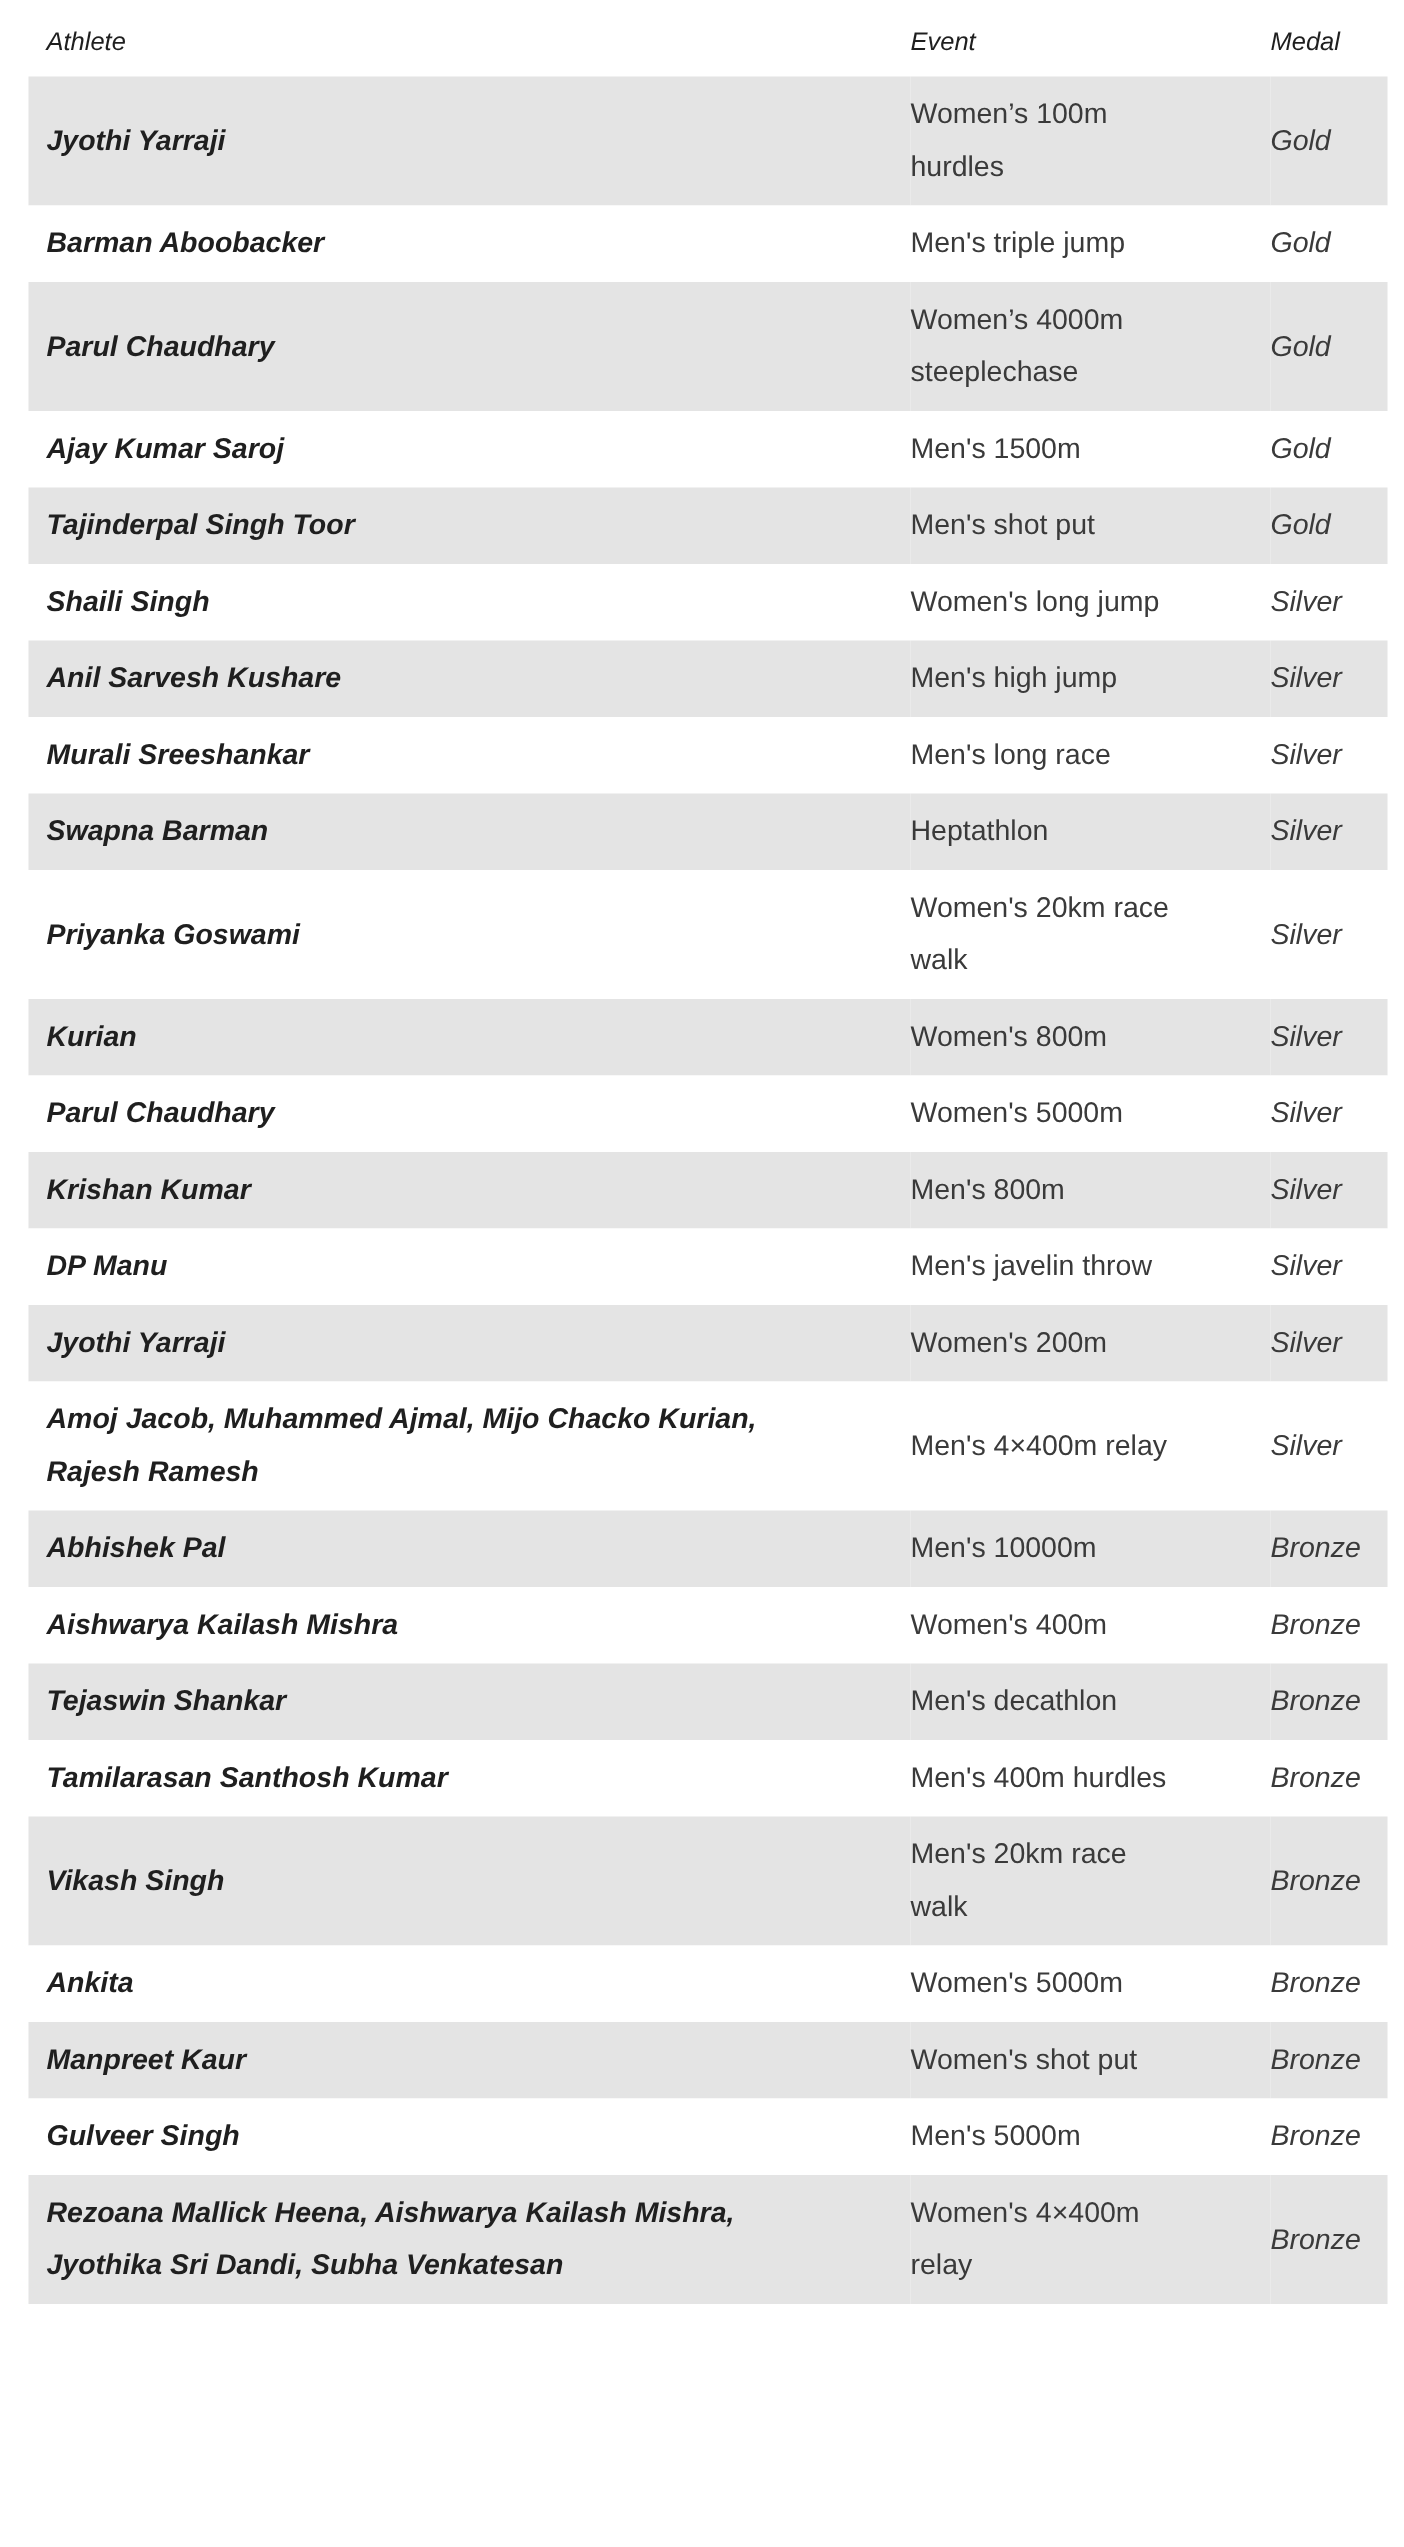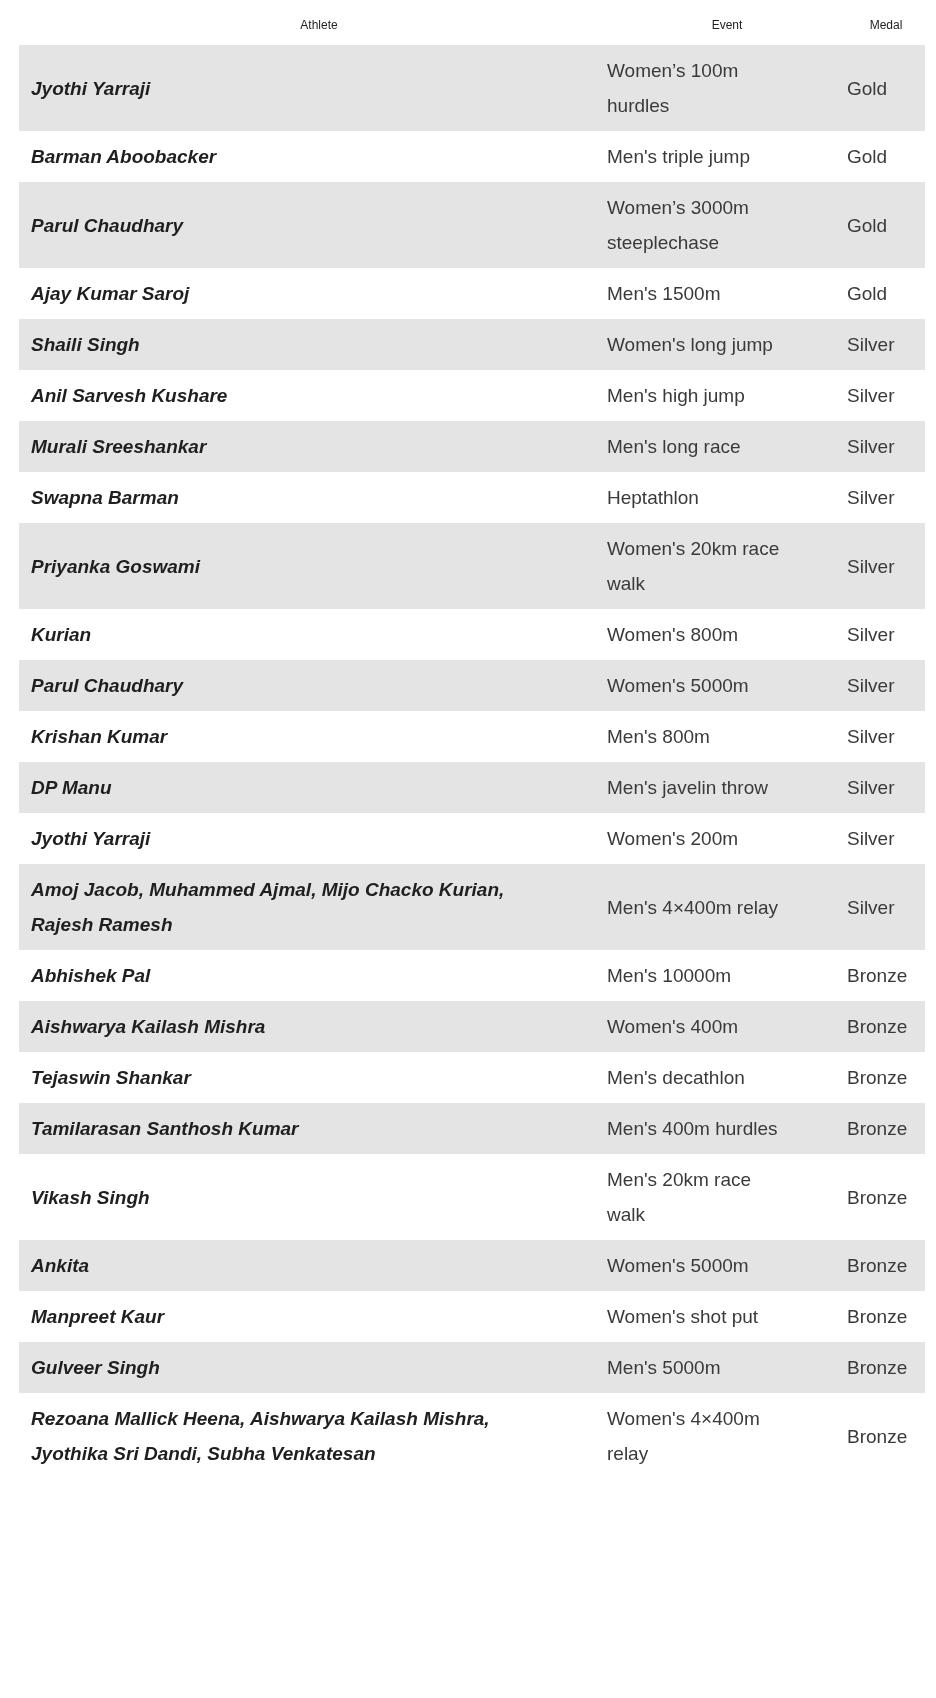--- a/index.html
+++ b/index.html
@@ -27,26 +27,27 @@
   table.medals-table {
     border-collapse: collapse;
     table-layout: fixed;
     width: 906px;
   }
   col.col-athlete { width: 588px; }
   col.col-event   { width: 240px; }
   col.col-medal   { width: 78px; }
 
   thead th {
-    text-align: center;
-    font-size: 12px;
+    text-align: left;
+    font-size: 17px;
     font-weight: 400;
     color: var(--header-text);
     padding: 10px 0 13px 0;
     vertical-align: middle;
+    font-style: italic;
   }
   thead th.athlete { padding-left: 12px; }
 
   tbody tr:nth-child(odd) td { background: var(--row-alt-bg); }
   tbody tr:nth-child(even) td { background: var(--page-bg); }
 
   td {
     font-size: 19px;
     line-height: 35px;
     vertical-align: middle;
@@ -59,20 +60,21 @@
     padding-right: 78px;
     color: var(--athlete-text);
     font-weight: 600;
     font-style: italic;
   }
   td.event {
     padding-right: 62px;
   }
   td.medal {
     padding-right: 4px;
+    font-style: italic;
   }
 </style>
 </head>
 <body>
 
 <div class="table-wrap">
   <table class="medals-table">
     <colgroup>
       <col class="col-athlete">
       <col class="col-event">
@@ -91,26 +93,31 @@
           <td class="event">Women’s 100m hurdles</td>
           <td class="medal">Gold</td>
         </tr>
         <tr>
           <td class="athlete">Barman Aboobacker</td>
           <td class="event">Men's triple jump</td>
           <td class="medal">Gold</td>
         </tr>
         <tr>
           <td class="athlete">Parul Chaudhary</td>
-          <td class="event">Women’s 3000m steeplechase</td>
+          <td class="event">Women’s 4000m steeplechase</td>
           <td class="medal">Gold</td>
         </tr>
         <tr>
           <td class="athlete">Ajay Kumar Saroj</td>
           <td class="event">Men's 1500m</td>
+          <td class="medal">Gold</td>
+        </tr>
+        <tr>
+          <td class="athlete">Tajinderpal Singh Toor</td>
+          <td class="event">Men's shot put</td>
           <td class="medal">Gold</td>
         </tr>
         <tr>
           <td class="athlete">Shaili Singh</td>
           <td class="event">Women's long jump</td>
           <td class="medal">Silver</td>
         </tr>
         <tr>
           <td class="athlete">Anil Sarvesh Kushare</td>
           <td class="event">Men's high jump</td>

